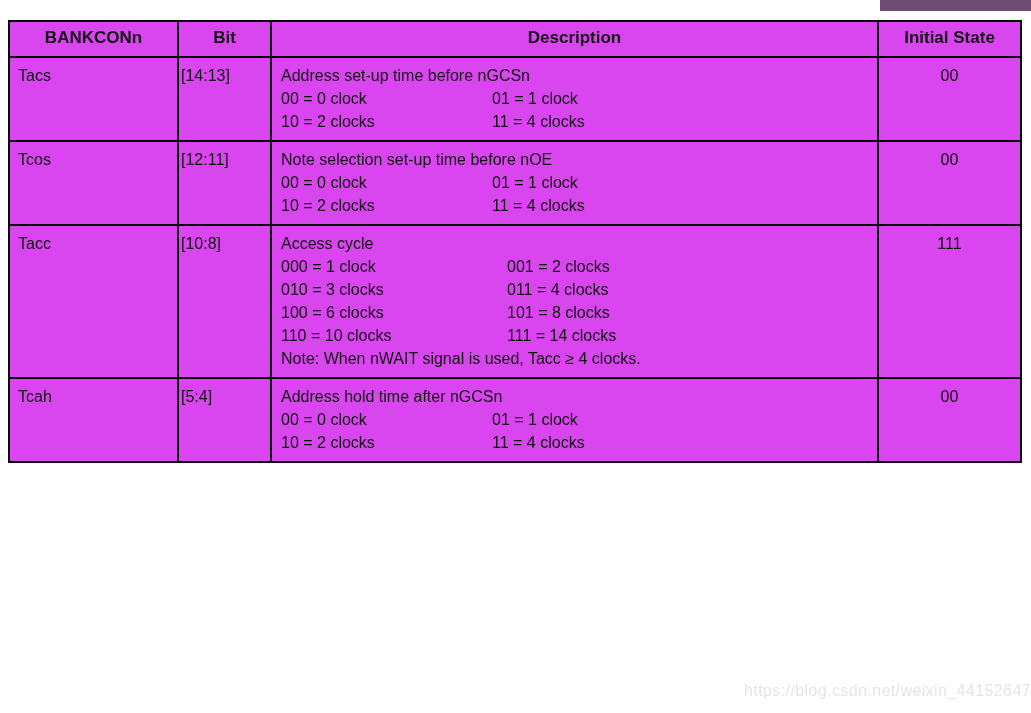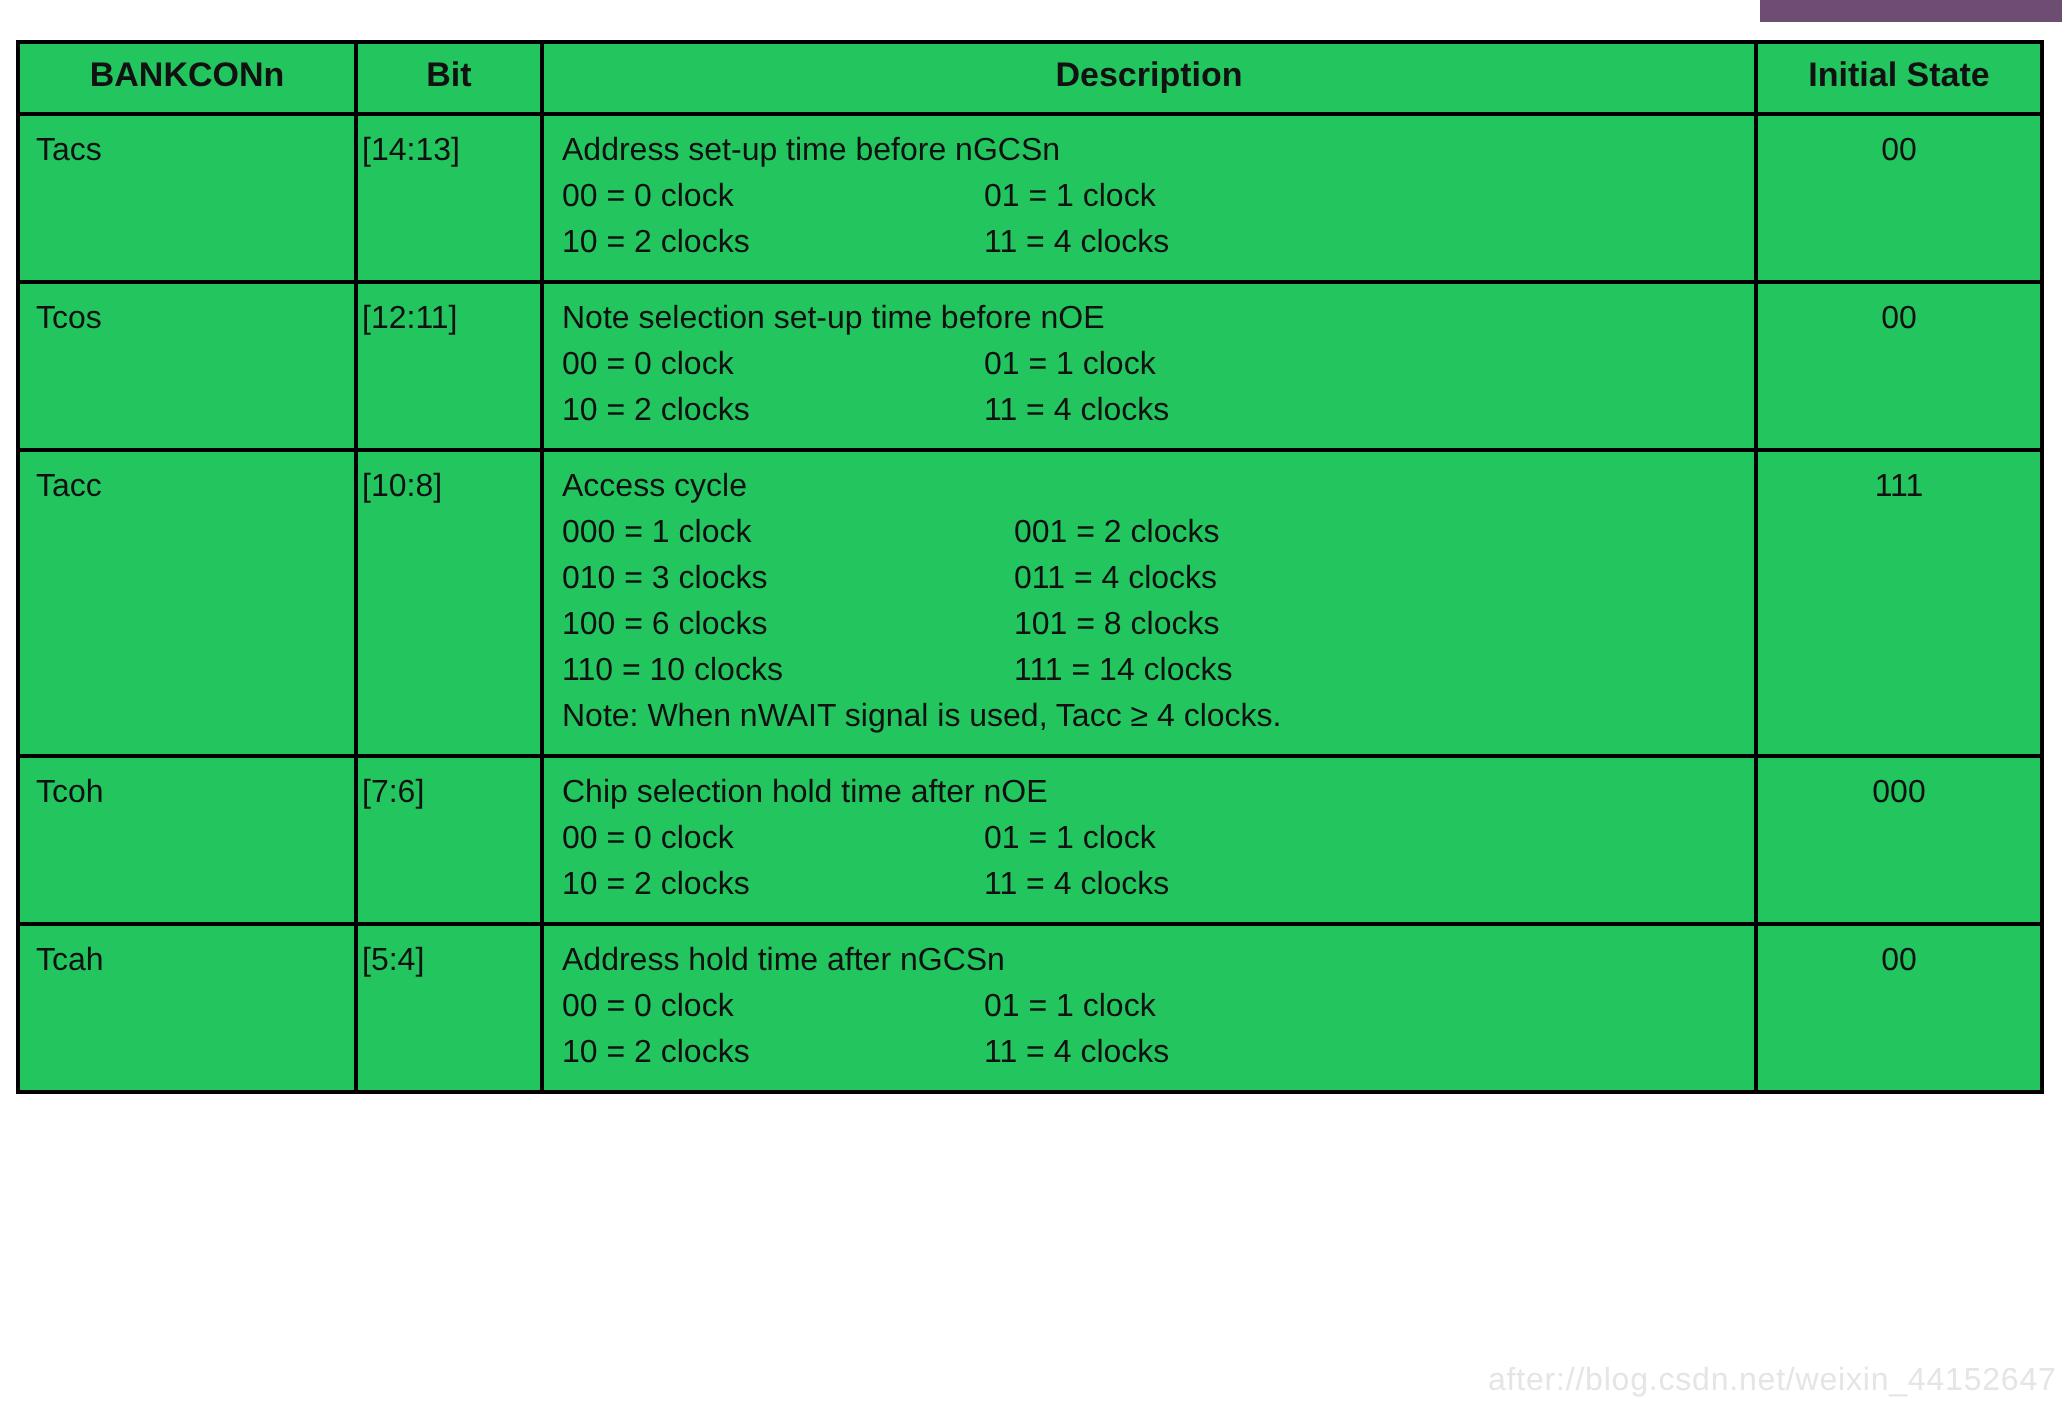--- a/index.html
+++ b/index.html
@@ -30,21 +30,21 @@
     width: 1012px;
     border-collapse: collapse;
     table-layout: fixed;
   }
   col.c1 { width: 169px; }
   col.c2 { width: 93px;  }
   col.c3 { width: 607px; }
   col.c4 { width: 143px; }
   th, td {
     border: 2px solid #000000;
-    background: #22c55e;
+    background: #d946ef;
   }
   th {
     font-size: 17px;
     font-weight: bold;
     text-align: center;
     padding: 6px 4px 8px 4px;
     line-height: 20px;
   }
   td {
     vertical-align: top;
@@ -118,36 +118,26 @@
         <td class="desc">
           <div class="desc-line">Access cycle</div>
           <div class="desc-line"><span class="pair-left">000 = 1 clock</span><span class="pair-right">001 = 2 clocks</span></div>
           <div class="desc-line"><span class="pair-left">010 = 3 clocks</span><span class="pair-right">011 = 4 clocks</span></div>
           <div class="desc-line"><span class="pair-left">100 = 6 clocks</span><span class="pair-right">101 = 8 clocks</span></div>
           <div class="desc-line"><span class="pair-left">110 = 10 clocks</span><span class="pair-right">111 = 14 clocks</span></div>
           <div class="desc-line">Note: When nWAIT signal is used, Tacc ≥ 4 clocks.</div>
         </td>
         <td class="init">111</td>
       </tr>
-      <tr class="r3">
-        <td class="name">Tcoh</td>
-        <td class="bit">[7:6]</td>
-        <td class="desc">
-          <div class="desc-line">Chip selection hold time after nOE</div>
-          <div class="desc-line"><span class="pair-left">00 = 0 clock</span><span class="pair-right">01 = 1 clock</span></div>
-          <div class="desc-line"><span class="pair-left">10 = 2 clocks</span><span class="pair-right">11 = 4 clocks</span></div>
-        </td>
-        <td class="init">000</td>
-      </tr>
       <tr class="r4">
         <td class="name">Tcah</td>
         <td class="bit">[5:4]</td>
         <td class="desc">
           <div class="desc-line">Address hold time after nGCSn</div>
           <div class="desc-line"><span class="pair-left">00 = 0 clock</span><span class="pair-right">01 = 1 clock</span></div>
           <div class="desc-line"><span class="pair-left">10 = 2 clocks</span><span class="pair-right">11 = 4 clocks</span></div>
         </td>
         <td class="init">00</td>
       </tr>
     </tbody>
 </table>
 
-<div class="watermark">after://blog.csdn.net/weixin_44152647</div>
+<div class="watermark">https://blog.csdn.net/weixin_44152647</div>
 
 </body></html>

